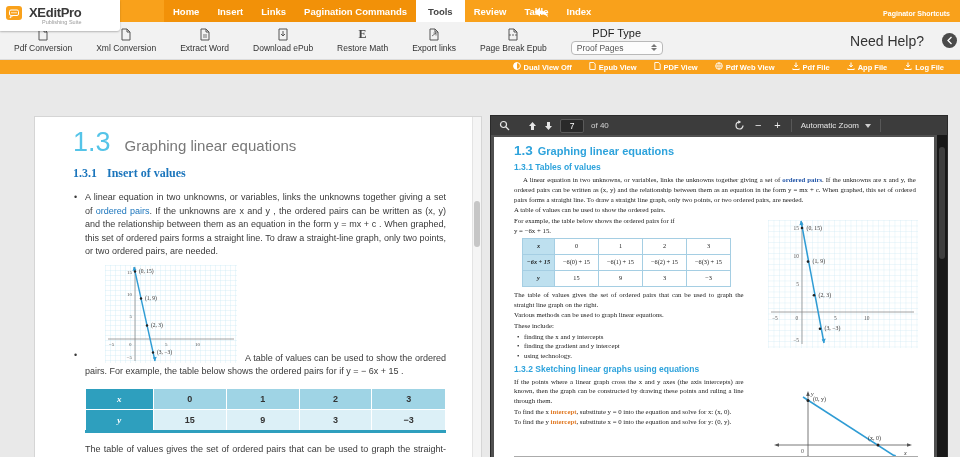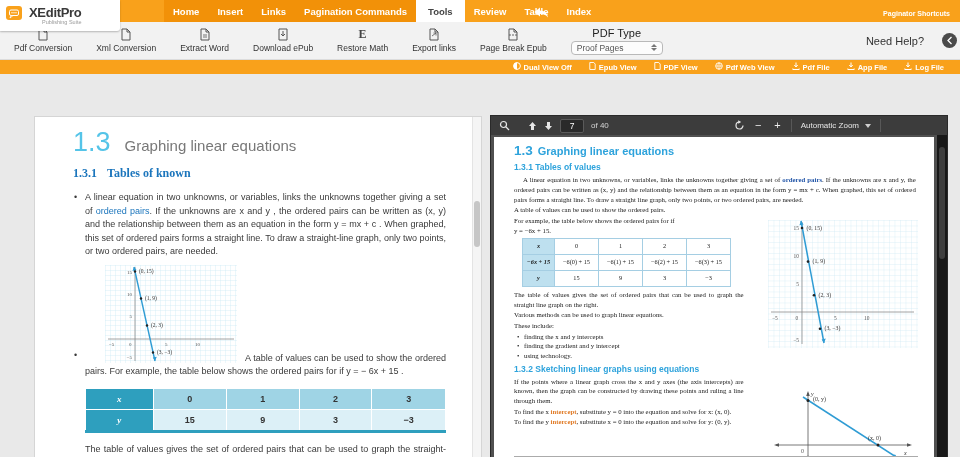--- a/index.html
+++ b/index.html
@@ -20,21 +20,21 @@
   .toolbar{height:37px;background:#F2F2F2;border-bottom:1px solid #DCDCDC;display:flex;align-items:center;padding:0 16px 0 14px;gap:24px;position:relative;}
   .tbtn{display:flex;flex-direction:column;align-items:center;gap:2px;font-size:8.5px;color:#333;cursor:pointer;white-space:nowrap;}
   .tbtn svg{display:block;}
   .pdftype{display:flex;flex-direction:column;align-items:center;gap:2px;}
   .pdftype .lbl{font-size:11px;font-weight:normal;color:#222;}
   .pselect{border:1px solid #B9B9B9;border-radius:4px;background:#FCFCFC;font-size:8.5px;color:#555;padding:1px 5px;display:flex;align-items:center;gap:10px;width:92px;justify-content:space-between;box-sizing:border-box;cursor:pointer;}
   .updown{display:flex;flex-direction:column;gap:1px;}
   .updown i{width:0;height:0;border-left:3px solid transparent;border-right:3px solid transparent;display:block;}
   .updown .u{border-bottom:3px solid #777;}
   .updown .d{border-top:3px solid #777;}
-  .help{margin-left:auto;font-size:11px;color:#333;padding-right:20px;cursor:pointer;}
+  .help{margin-left:auto;font-size:14px;color:#333;padding-right:20px;cursor:pointer;}
   .collapse{position:absolute;right:3px;top:11px;width:15px;height:15px;border-radius:50%;background:#4A4A4A;display:flex;align-items:center;justify-content:center;cursor:pointer;}
   
   .viewbar{height:14px;background:#F9A11B;display:flex;justify-content:flex-end;align-items:center;gap:17px;padding:0 16px;font-size:7.5px;font-weight:bold;color:#fff;}
   .vitem{display:flex;align-items:center;gap:3px;cursor:pointer;white-space:nowrap;}
   
   .main{position:relative;height:374px;margin-top:34px;}
   
   .editor-pane{position:absolute;left:34px;top:8px;width:448px;bottom:14px;background:#fff;border:1px solid #D5D5D5;box-sizing:border-box;}
   .edoc{position:absolute;inset:0 9px 0 0;padding:8px 26px 0 38px;overflow:hidden;color:#3A3A3A;}
   .escroll{position:absolute;right:0;top:0;bottom:0;width:8px;background:#F5F5F5;border-left:1px solid #E4E4E4;}
@@ -266,21 +266,21 @@
 </div>
 
 <div class="main">
 
   <div class="editor-pane">
     <div class="edoc">
       <div class="eh1">
         <span class="n">1.3</span><span class="t">Graphing linear equations</span>
       </div>
       <div class="eh2">
-        <span class="n">1.3.1</span><span>Tables of known</span>
+        <span class="n">1.3.1</span><span>Insert of values</span>
       </div>
       <p class="ep ep1"><span>A linear equation in two unknowns, or variables, links the unknowns together giving a set of </span><span class="elink">ordered pairs</span><span>. If the unknowns are x  and y , the ordered pairs can be written as (x, y)  and the relationship between them as an equation in the form y = mx + c . When graphed, this set of ordered pairs forms a straight line. To draw a straight-line graph, only two points, or two ordered pairs, are needed.</span></p>
 
       <div class="ep ep2">
         <svg width="132" height="98" viewBox="0 0 132 98">
           <defs>
               <pattern id="gpB" width="5" height="5" patternUnits="userSpaceOnUse">
                 <path d="M5 0H0V5" fill="none" stroke="#BFE3F1" stroke-width="0.6"></path>
               </pattern>
             </defs>

